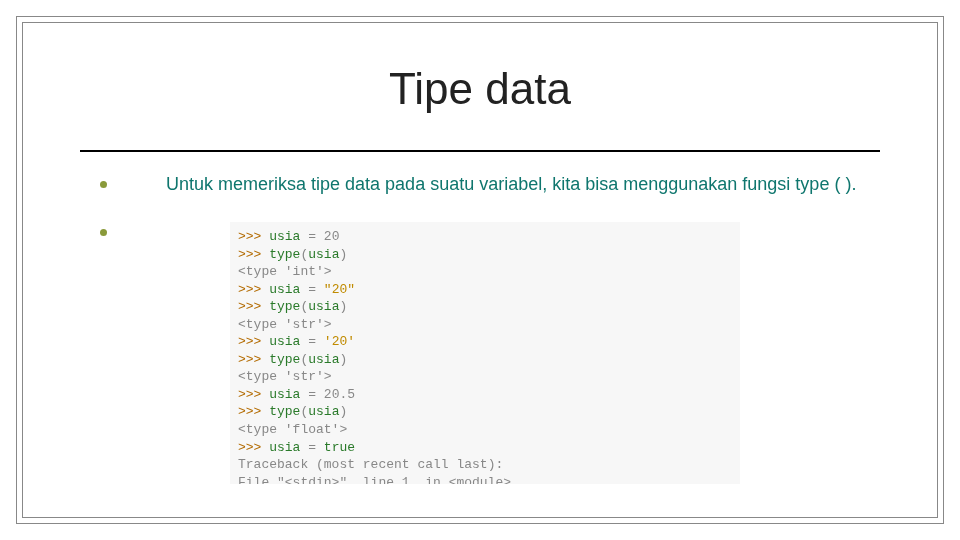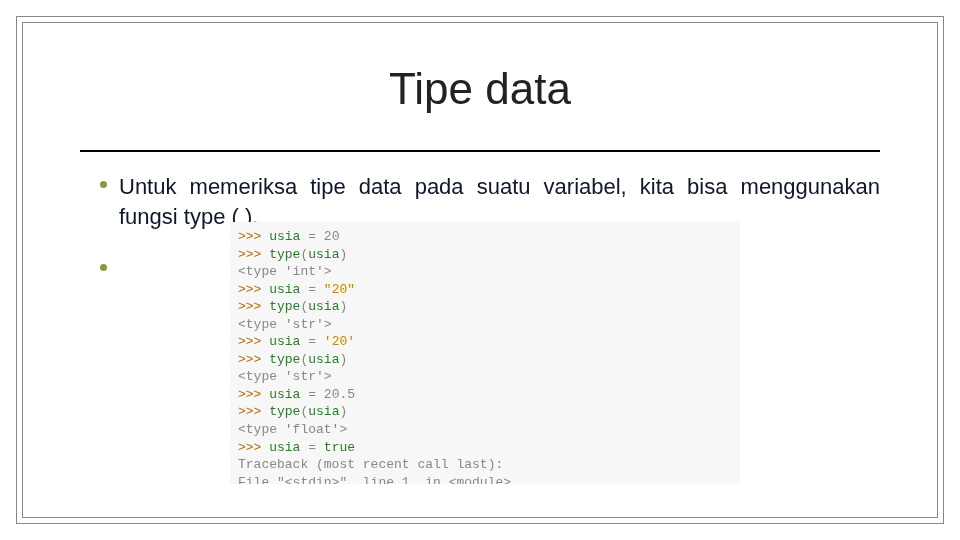--- a/index.html
+++ b/index.html
@@ -49,24 +49,25 @@
     margin-bottom: 24px;
   }
   .dot {
     width: 7px; height: 7px;
     border-radius: 50%;
     background: #8a9a3a;
     flex: 0 0 auto;
     margin-top: 9px;
   }
   .bullet-text {
-    font-size: 22px;
-    color: #0f172a;
+    font-size: 18px;
+    color: #0f766e;
     line-height: 1.35;
     text-align: justify;
+    margin-left: 47px;
   }
   .code-box {
     position: absolute;
     top: 222px;
     left: 230px;
     width: 510px;
     height: 262px;
     background: #f7f7f7;
     font-family: "Courier New", monospace;
     font-size: 13px;

